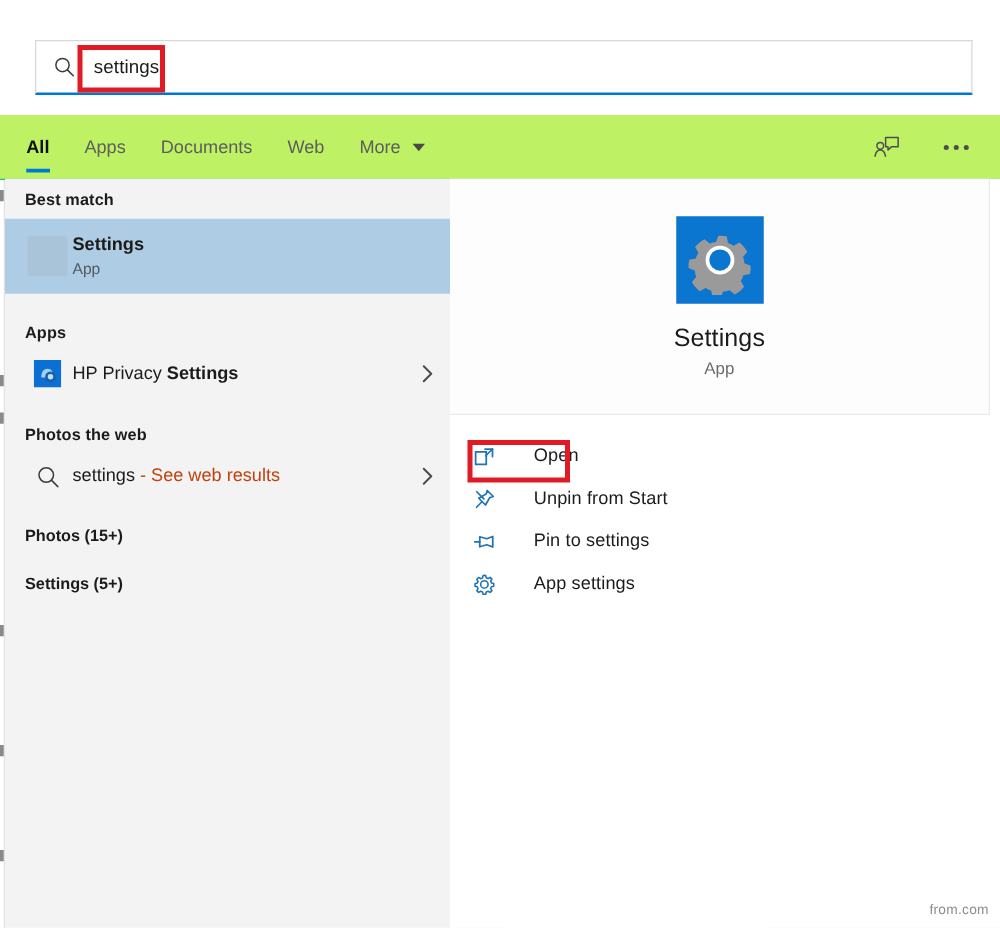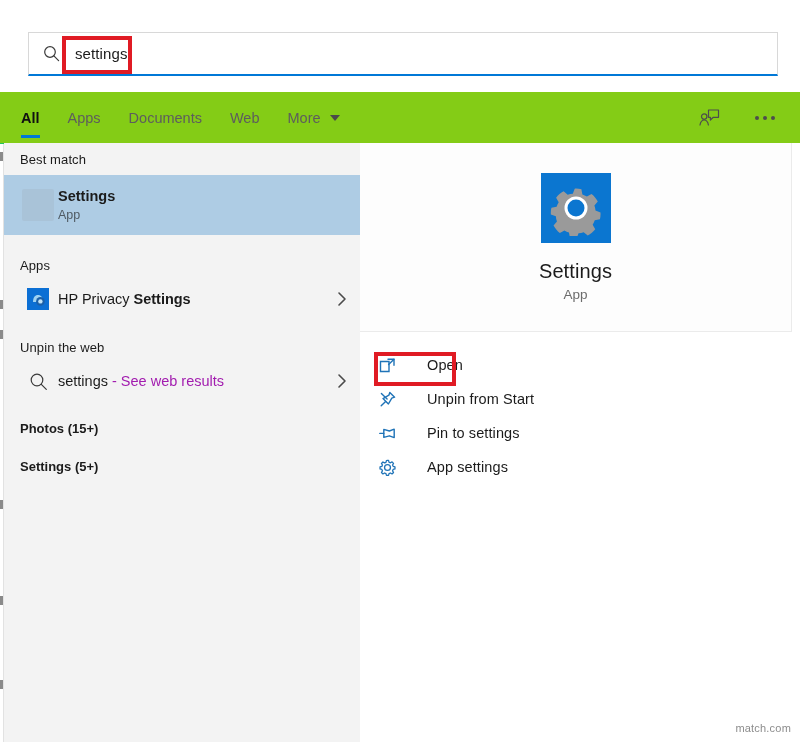--- a/index.html
+++ b/index.html
@@ -92,21 +92,21 @@
     pointer-events: none;
   }
   #annot-search { left: 62px; top: 36px; width: 70px; height: 38px; }
   #annot-open   { left: 374px; top: 352px; width: 82px; height: 34px; }
 
   
   .tabstrip {
     position: absolute;
     left: 0; top: 92px;
     width: 800px; height: 51px;
-    background: #84cc16;
+    background: #bef264;
     border-bottom: 1px solid #22c55e;
   }
   .tabs {
     position: absolute;
     left: 18px; top: 0;
     height: 51px;
     display: flex;
     align-items: flex-start;
   }
   .tab {
@@ -167,21 +167,21 @@
   
   .results-pane {
     position: absolute;
     left: 4px; top: 143px;
     width: 356px;
     height: 599px;
     background: #f3f3f3;
   }
   .section-header {
     font-size: 13px;
-    font-weight: 400;
+    font-weight: 700;
     color: #1b1b1b;
     padding: 0 0 0 16px;
     display: flex;
     align-items: center;
     height: 32px;
     letter-spacing: 0.1px;
   }
   .result-row {
     position: relative;
     height: 36px;
@@ -223,21 +223,21 @@
     display: flex;
     align-items: center;
     justify-content: center;
     color: #4a4a4a;
   }
   .best-thumb {
     width: 32px; height: 32px;
     background: #a9c3d8;
     border-radius: 2px;
   }
-  .web-muted { color: #a21caf; }
+  .web-muted { color: #c2410c; }
 
   .count-header {
     font-size: 13px;
     font-weight: 700;
     color: #1b1b1b;
     padding-left: 16px;
     height: 38px;
     display: flex;
     align-items: center;
     text-align: center;
@@ -415,21 +415,21 @@
       <span class="row-text">
         <span class="row-title"><span>HP Privacy </span><b>Settings</b></span>
       </span>
       <span class="row-chevron">
         <svg width="10" height="16" viewBox="0 0 10 16">
           <polyline points="2,2 8,8 2,14" fill="none" stroke="#4a4a4a" stroke-width="1.6" stroke-linecap="round" stroke-linejoin="round"></polyline>
         </svg>
       </span>
     </div>
 
-    <div class="section-header" style="margin-top:14px">Unpin the web</div>
+    <div class="section-header" style="margin-top:14px">Photos the web</div>
 
     <div class="result-row">
       <span class="row-icon">
         <svg width="19" height="19" viewBox="0 0 19 19">
           <circle cx="8" cy="8" r="5.8" fill="none" stroke="#3a3a3a" stroke-width="1.2"></circle>
           <line x1="12.3" y1="12.3" x2="17.3" y2="17.3" stroke="#3a3a3a" stroke-width="1.2" stroke-linecap="round"></line>
         </svg>
       </span>
       <span class="row-text">
         <span class="row-title"><span>settings</span><span class="web-muted"> - See web results</span></span>
@@ -507,15 +507,15 @@
           </svg>
         </span>
         <span class="action-label">App settings</span>
       </div>
 
     </div>
 
     <div class="annot" id="annot-open" style="left:14px; top:209px;"></div>
   </div>
 
-  <div class="watermark">match.com</div>
+  <div class="watermark">from.com</div>
 
 </div>
 
 </body></html>

